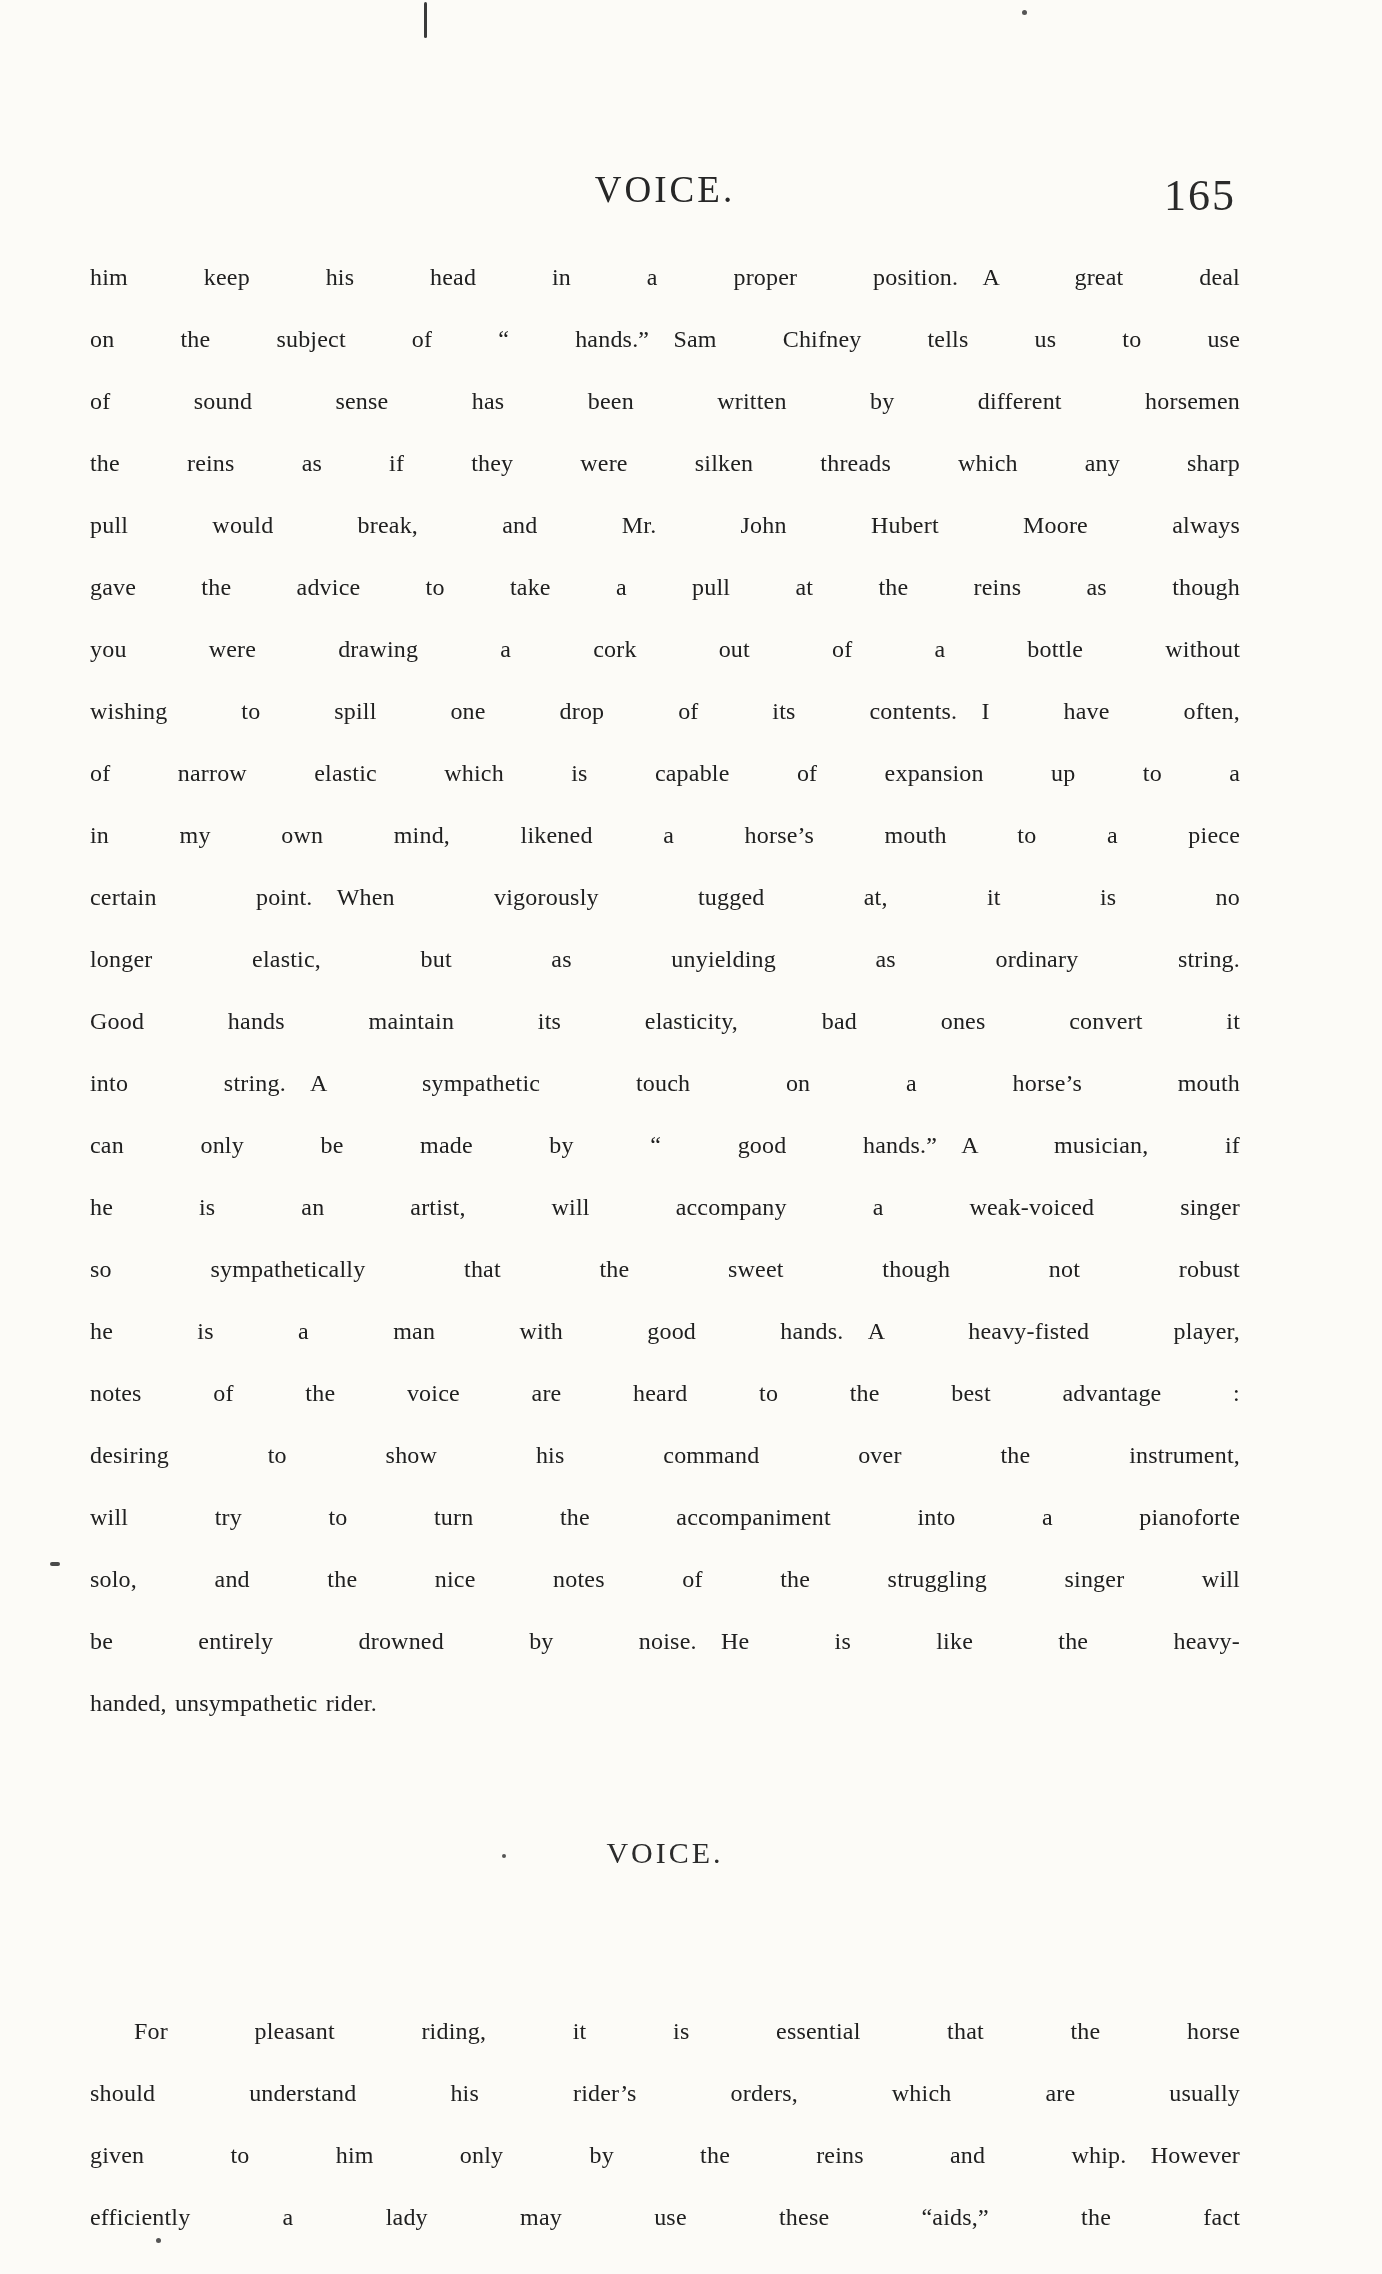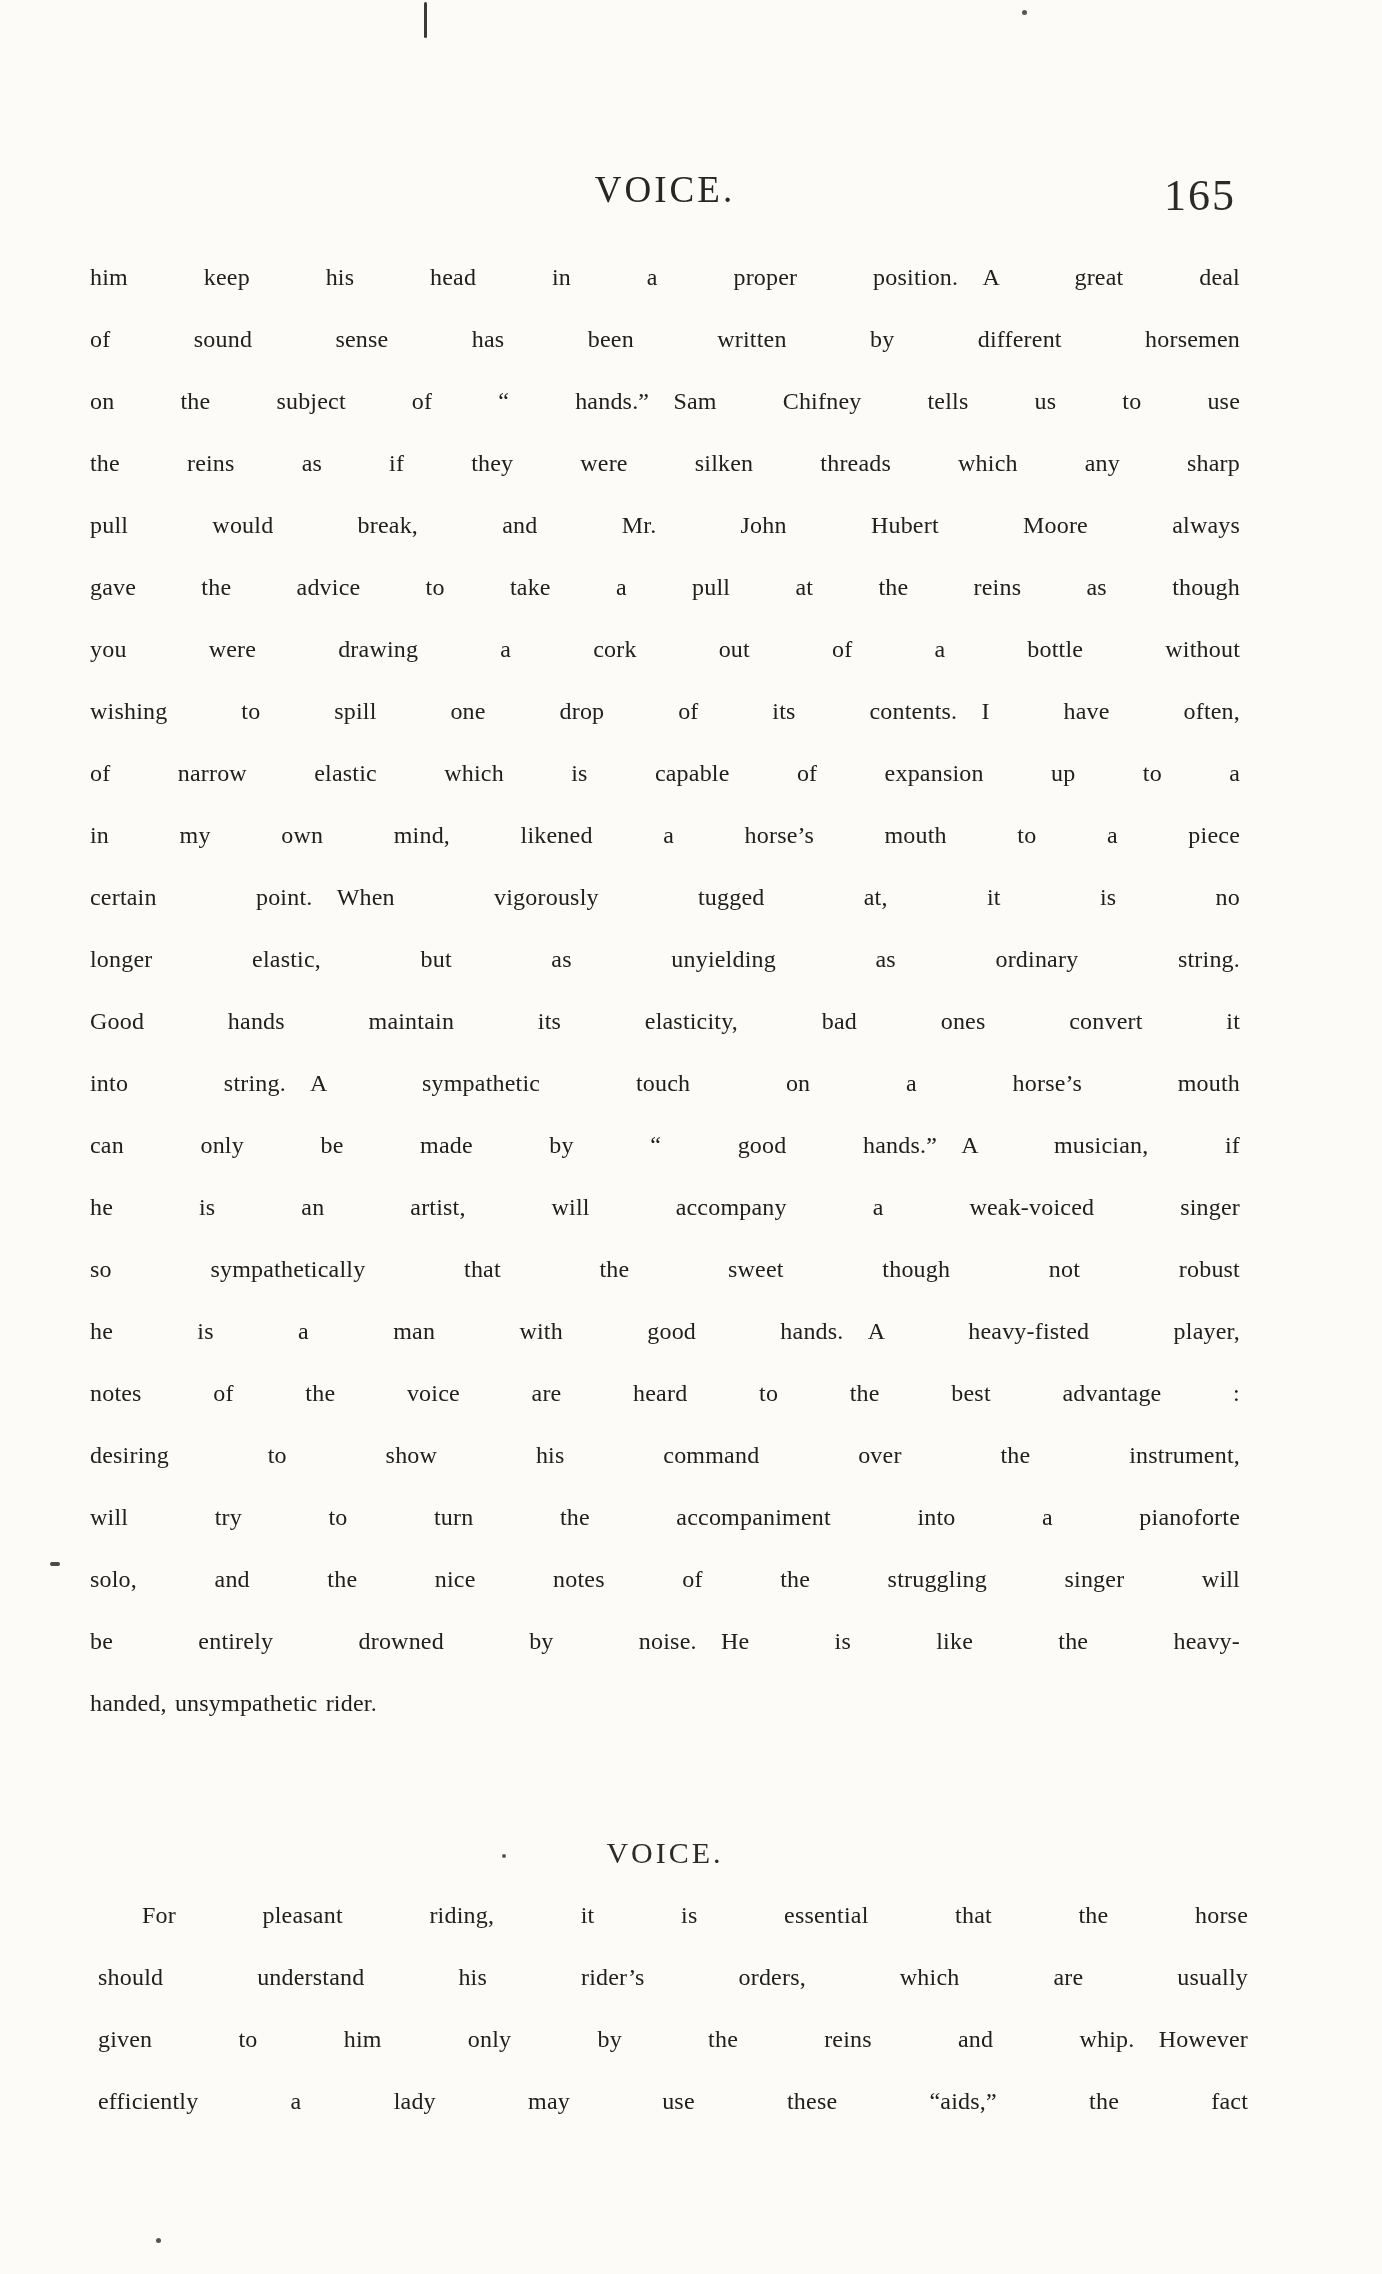--- a/index.html
+++ b/index.html
@@ -44,21 +44,21 @@
   .body-block {
     position: absolute;
     left: 90px;
     width: 1150px;
     font-size: 24px;
     line-height: 62px;
     letter-spacing: 0.2px;
     word-spacing: 2px;
   }
   .para1 { top: 246px; }
-  .para2 { top: 1884px; margin-left: 8px; }
+  .para2 { top: 2000px; }
   .line {
     text-align: justify;
     text-align-last: justify;
     white-space: normal;
     height: 62px;
     overflow: hidden;
   }
   .line.last {
     text-align-last: left;
   }
@@ -91,22 +91,22 @@
 
 <div class="page">
 
   <div class="header">
     <span class="running-head">VOICE.</span>
     <span class="page-number">165</span>
   </div>
 
   <div class="body-block para1">
     <div class="line">him keep his head in a proper position. A great deal</div>
+    <div class="line">on the subject of “ hands.” Sam Chifney tells us to use</div>
     <div class="line">of sound sense has been written by different horsemen</div>
-    <div class="line">on the subject of “ hands.” Sam Chifney tells us to use</div>
     <div class="line">the reins as if they were silken threads which any sharp</div>
     <div class="line">pull would break, and Mr. John Hubert Moore always</div>
     <div class="line">gave the advice to take a pull at the reins as though</div>
     <div class="line">you were drawing a cork out of a bottle without</div>
     <div class="line">wishing to spill one drop of its contents. I have often,</div>
     <div class="line">of narrow elastic which is capable of expansion up to a</div>
     <div class="line">in my own mind, likened a horse’s mouth to a piece</div>
     <div class="line">certain point. When vigorously tugged at, it is no</div>
     <div class="line">longer elastic, but as unyielding as ordinary string.</div>
     <div class="line">Good hands maintain its elasticity, bad ones convert it</div>

